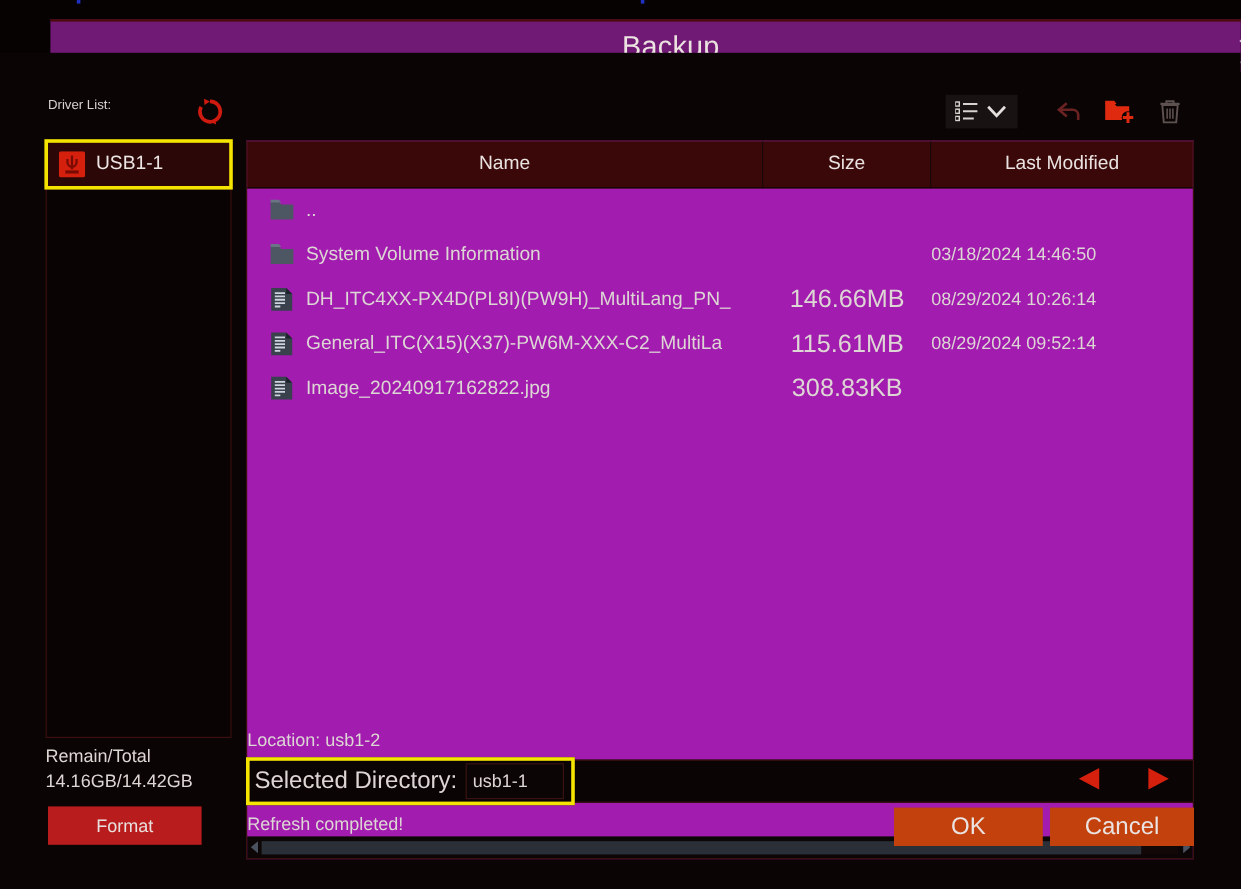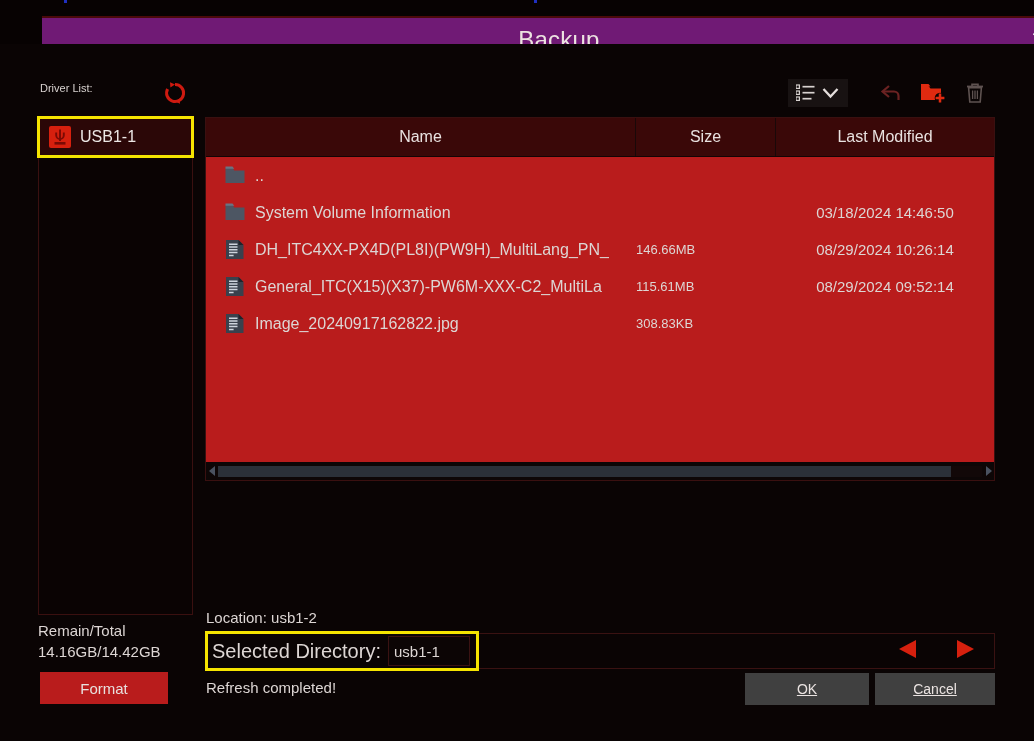--- a/index.html
+++ b/index.html
@@ -106,22 +106,22 @@
     background: #b91c1c;
     border: none;
     color: #e8e0de; font-size: 15px;
     font-family: "Liberation Sans", sans-serif;
     cursor: pointer;
   }
 
   
   .file-area {
     position: absolute; left: 205px; top: 117px;
-    width: 790px; height: 364px;
-    background: #b91c1c;
+    width: 790px; height: 599px;
+    background: #a21caf;
     border: 1px solid #3a1010;
   }
   .file-head {
     display: flex; height: 39px;
     background: #3a0808;
     border-bottom: 1px solid #120505;
   }
   .fh-cell {
     display: flex; align-items: center; justify-content: center;
     color: #e9e2e0; font-size: 16px;
@@ -139,25 +139,25 @@
   }
   .fr-name {
     width: 430px; display: flex; align-items: center;
     padding-left: 19px; overflow: hidden; white-space: nowrap;
   }
   .fr-name .nm {
     color: #ddd6d4; font-size: 16px;
     margin-left: 10px; overflow: hidden;
   }
   .fr-size {
-    width: 140px; text-align: left;
-    color: #ddd6d4; font-size: 13px;
+    width: 140px; text-align: center;
+    color: #ddd6d4; font-size: 21px;
   }
   .fr-mod {
-    width: 218px; text-align: center;
+    width: 218px; 
     color: #ddd6d4; font-size: 15px;
   }
   .ic { width: 20px; height: 21px; flex: none; display:block; }
 
   
   .hscroll {
     position: absolute; left: 0; bottom: 0;
     width: 788px; height: 18px;
     background: #0d0606;
     display: flex; align-items: center;
@@ -210,26 +210,25 @@
   }
   .nav-arrow { cursor: pointer; padding: 0 6px; }
 
   .status-msg {
     position: absolute; left: 206px; top: 679px;
     color: #ddd6d4; font-size: 15px;
   }
   .ok-btn, .cancel-btn {
     position: absolute; top: 673px;
     height: 32px;
-    background: #404040;
+    background: #c2410c;
     border: none;
-    color: #eae3e1; font-size: 14px;
+    color: #eae3e1; font-size: 20px;
     font-family: "Liberation Sans", sans-serif;
     cursor: pointer;
-    text-decoration: underline;
   }
   .ok-btn { left: 745px; width: 124px; }
   .cancel-btn { left: 875px; width: 120px; }
 
   .top-speck { position:absolute; top:0; width:3px; height:3px; background:#2030c0; }
 </style>
 </head>
 <body>
 
 <div class="window">

